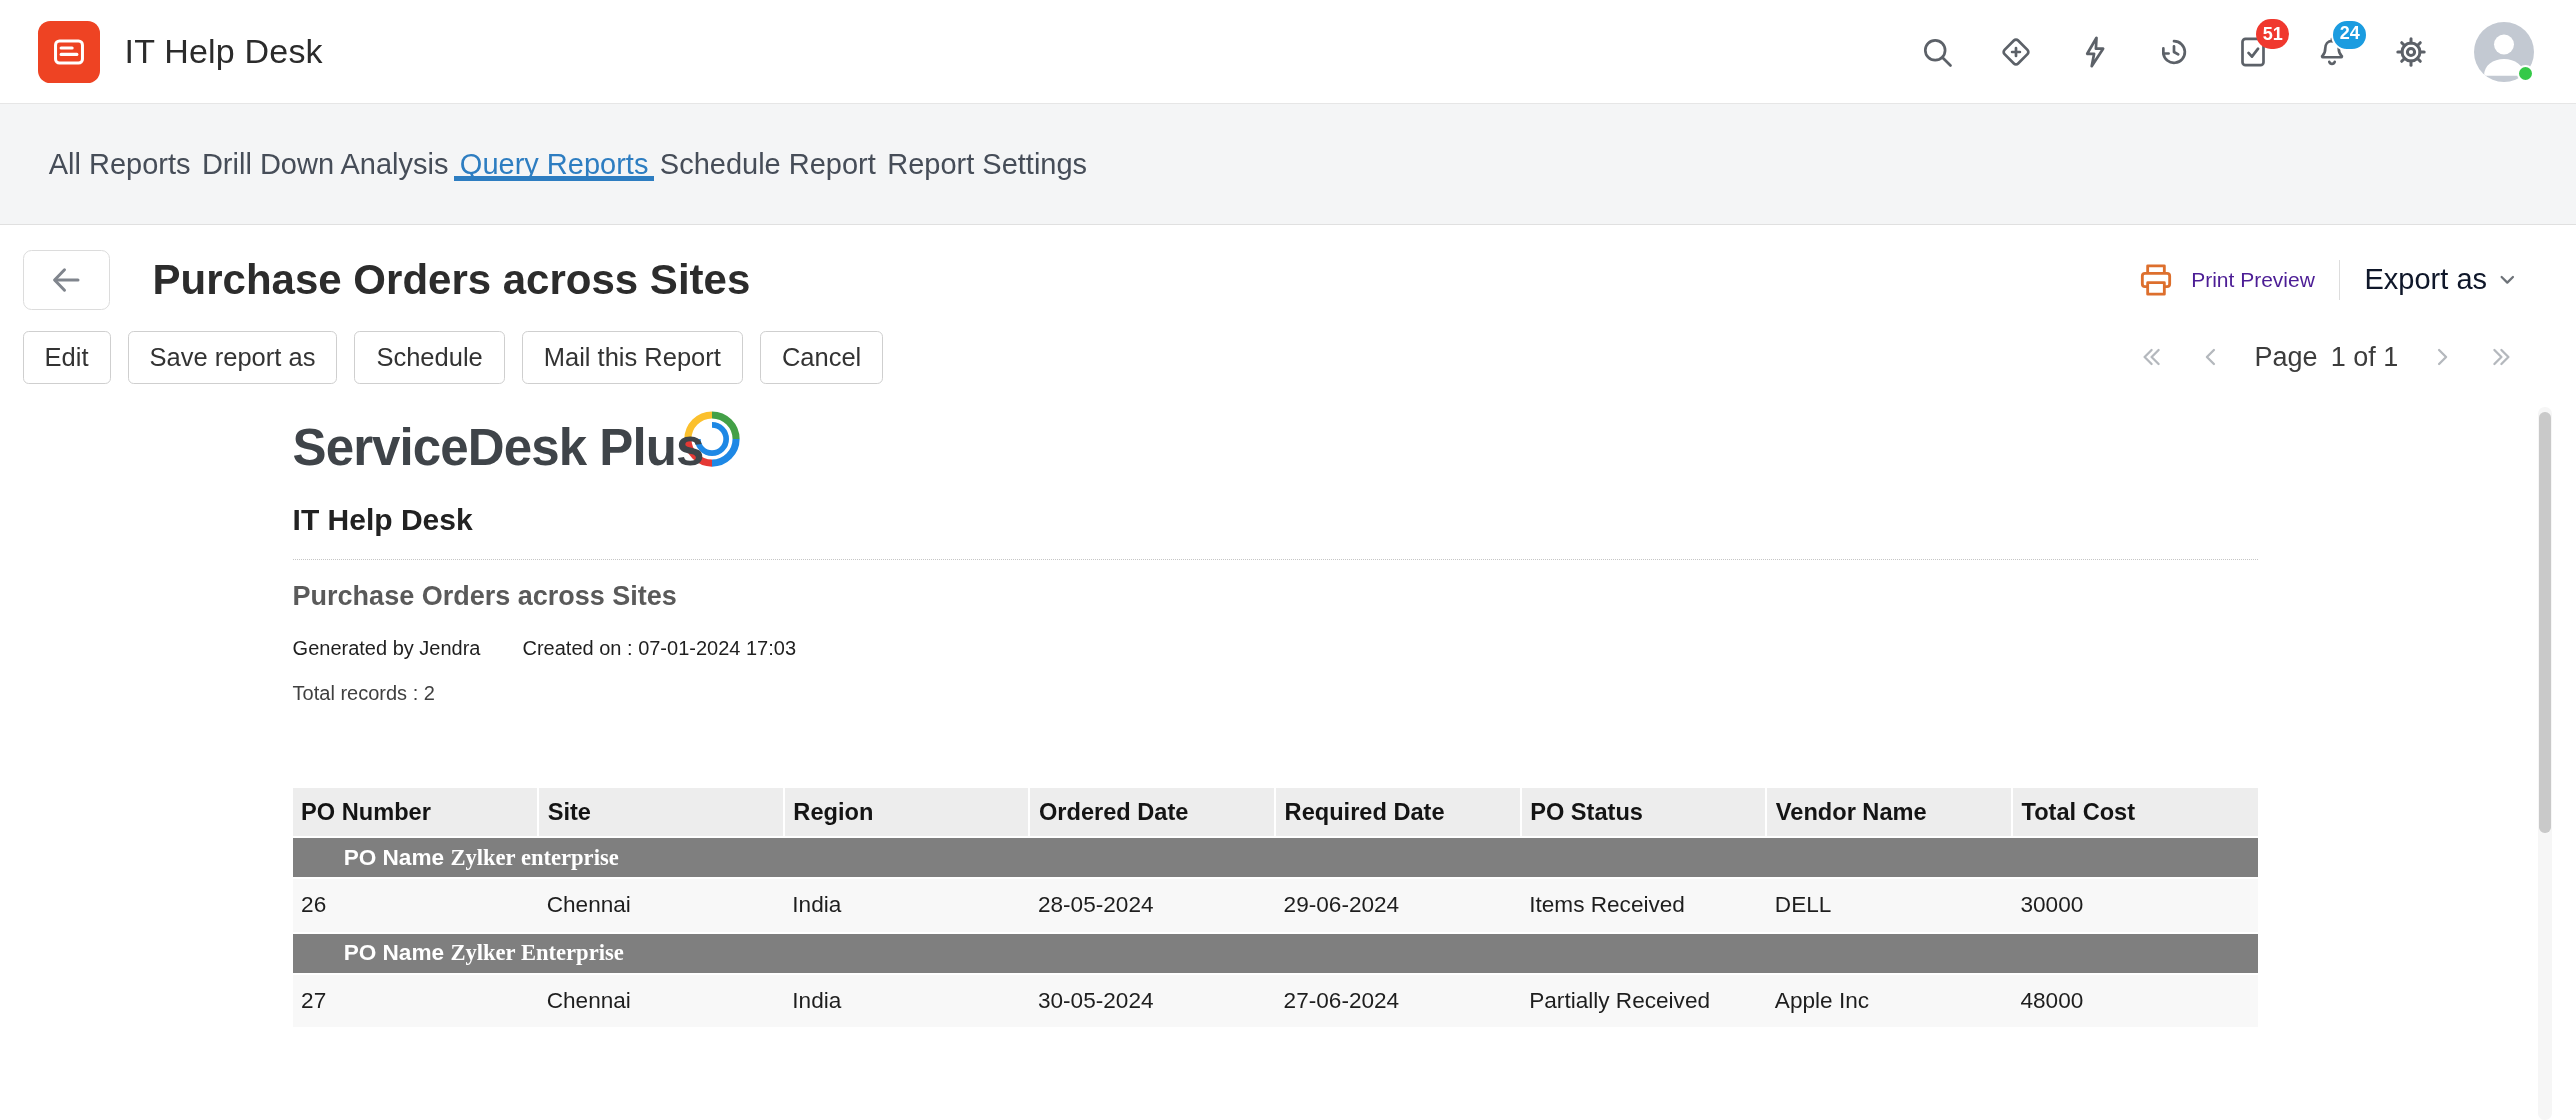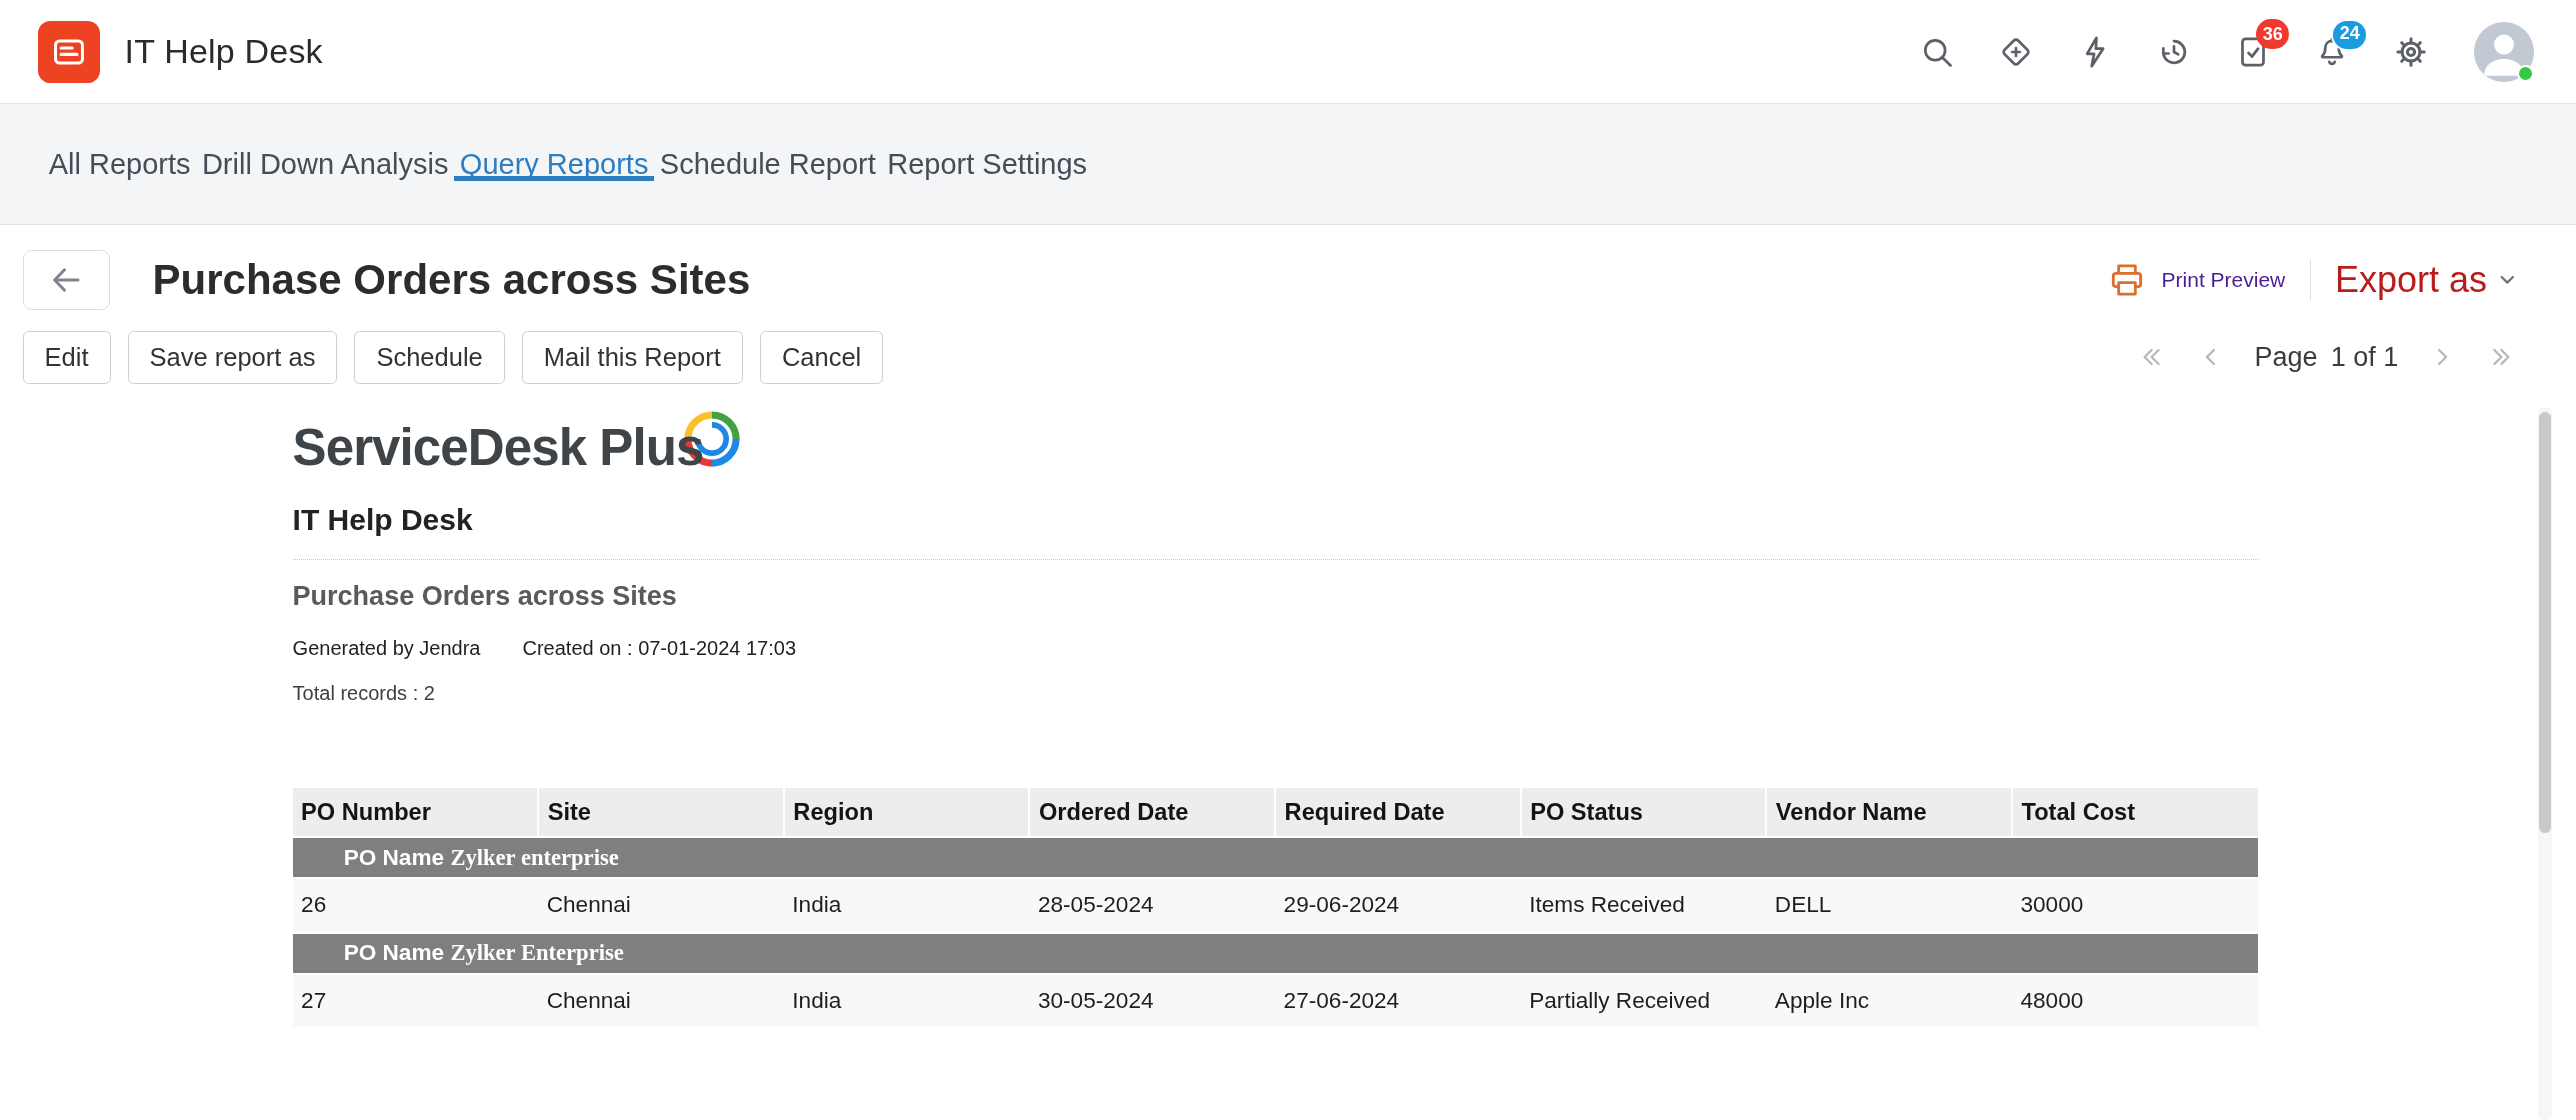--- a/index.html
+++ b/index.html
@@ -50,21 +50,21 @@
   .page-head{display:flex;align-items:center;margin-top:24.5px;padding:0 57px 0 22.6px;}
   .back-btn{width:87px;height:60px;border:0.9px solid #dcdcdc;border-radius:8.5px;background:#fff;
     color:#80858d;display:flex;align-items:center;justify-content:center;cursor:pointer;}
   .back-btn svg{width:36px;height:36px;}
   .page-title{font-size:42px;font-weight:700;color:#2c2c2c;margin-left:43px;white-space:nowrap;}
   .head-right{margin-left:auto;display:flex;align-items:center;gap:15px;}
   .printer-wrap{display:flex;align-items:center;cursor:pointer;color:var(--printer_orange);}
   .printer-wrap svg{width:40px;height:40px;}
   .pp-label{font-size:21px;color:#4c1d95;cursor:pointer;white-space:nowrap;}
   .vdiv{width:0.9px;height:40px;background:#ddd;margin:0 9.4px;}
-  .export-btn{display:flex;align-items:center;gap:9.4px;font-size:36px;color:#b91c1c;
+  .export-btn{display:flex;align-items:center;gap:9.4px;font-size:29px;color:#0f172a;
     cursor:pointer;background:none;border:none;white-space:nowrap;}
   .export-btn svg{width:22.6px;height:22.6px;color:#6d7278;}
 
   
   .actions-row{display:flex;align-items:center;margin-top:21px;padding:0 57px 0 22.6px;gap:17px;}
   .act-btn{font-size:25.5px;color:#333;background:#fff;border:0.9px solid #cfcfcf;border-radius:5.7px;
     padding:11.3px 21px;cursor:pointer;white-space:nowrap;font-family:inherit;}
   .pager{margin-left:auto;display:flex;align-items:center;gap:26.4px;color:#b4b8bd;}
   .pager .pg-btn{background:none;border:none;color:#b4b8bd;cursor:pointer;display:flex;
     align-items:center;justify-content:center;width:34px;height:34px;}
@@ -142,21 +142,21 @@
         <path d="M12 4.8 A 7.2 7.2 0 1 1 4.9 13"></path>
         <polyline points="4.9 9.6 4.9 13 8.4 13"></polyline>
         <polyline points="12 8.2 12 12 14.8 13.6"></polyline>
       </svg>
     </button>
     <button class="icon-btn">
       <svg viewBox="0 0 24 24" fill="none" stroke="currentColor" stroke-width="1.8" stroke-linecap="round" stroke-linejoin="round">
         <rect x="5" y="3.2" width="14" height="17.6" rx="2"></rect>
         <polyline points="9 12.6 11.3 15.1 15.4 9.8"></polyline>
       </svg>
-      <span class="badge red">36</span>
+      <span class="badge red">51</span>
     </button>
     <button class="icon-btn">
       <svg viewBox="0 0 24 24" fill="none" stroke="currentColor" stroke-width="1.8" stroke-linecap="round" stroke-linejoin="round">
         <path d="M12 4.6c-2.8 0-4.5 2.1-4.5 5.1 0 2.3-.5 3.7-1.9 4.8-.4.3-.2 1 .3 1h12.2c.5 0 .7-.7.3-1-1.4-1.1-1.9-2.5-1.9-4.8 0-3-1.7-5.1-4.5-5.1z"></path>
         <path d="M10.2 18.6a1.9 1.9 0 0 0 3.6 0"></path>
           <line x1="12" y1="4.6" x2="12" y2="3.2"></line>
       </svg>
       <span class="badge blue">24</span>
     </button>
     <button class="icon-btn">

